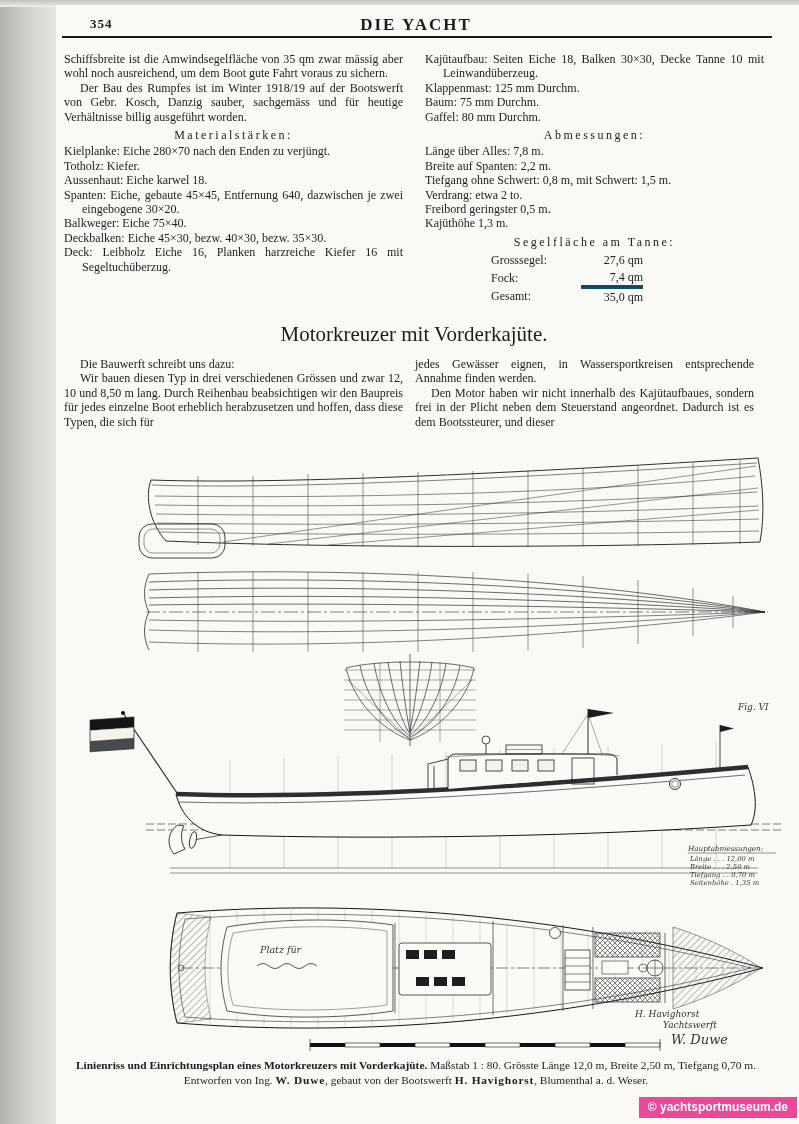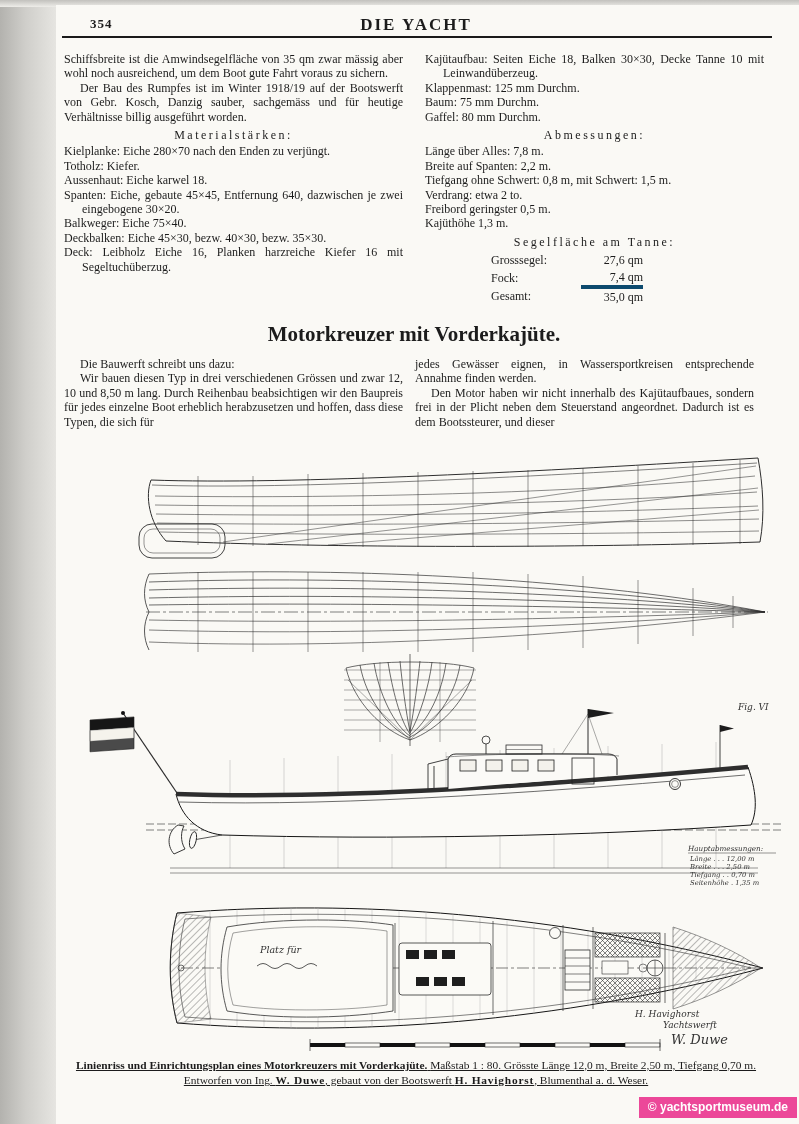--- a/index.html
+++ b/index.html
@@ -32,35 +32,35 @@
   p.indent { text-indent:16px; }
   p.hang { padding-left:18px; text-indent:-18px; }
   .sp-head { text-align:center; letter-spacing:2.5px; margin:4px 0 2px; }
   .sail-table { margin:3px 0 0 66px; border-collapse:collapse; font-size:12px; }
   .sail-table td { padding:1px 0; }
   .sail-table td.lab { padding-right:34px; }
   .sail-table td.val { text-align:right; min-width:62px; }
   .sail-table tr.sum-rule td.val { border-bottom:4px solid #0c4a6e; }
 
   .article-title { position:absolute; left:64px; top:322px; width:700px;
-    text-align:center; font-size:21px; font-weight:bold; }
+    text-align:center; font-size:21px; font-weight:normal; }
 
   
   svg { position:absolute; overflow:visible; }
   #svg-sheer { left:128px; top:450px; }
   #svg-halfbreadth { left:128px; top:562px; }
   #svg-body { left:336px; top:650px; }
   #svg-profile { left:90px; top:698px; }
   #svg-deck { left:115px; top:893px; }
   .draw-stroke { stroke:#2e2e2e; fill:none; }
   .hand { font-family:"DejaVu Serif","Liberation Serif",serif; font-style:italic; fill:#333; }
 
   
   .caption { position:absolute; left:60px; top:1058px; width:712px;
-    text-align:center; font-size:11.4px; line-height:15px;text-decoration:underline; }
+    text-align:center; font-size:11.4px; line-height:15px; }
   .caption .b { font-weight:bold; }
   .caption .sp-bold { font-weight:bold; letter-spacing:0.8px; }
 
   
   .watermark { position:absolute; right:2px; bottom:6px; background:#ec4899;
     color:#fff; font-family:"Liberation Sans","DejaVu Sans",sans-serif;
     font-size:12px; font-weight:bold; padding:3px 9px 4px; }
 </style>
 </head>
 <body>

